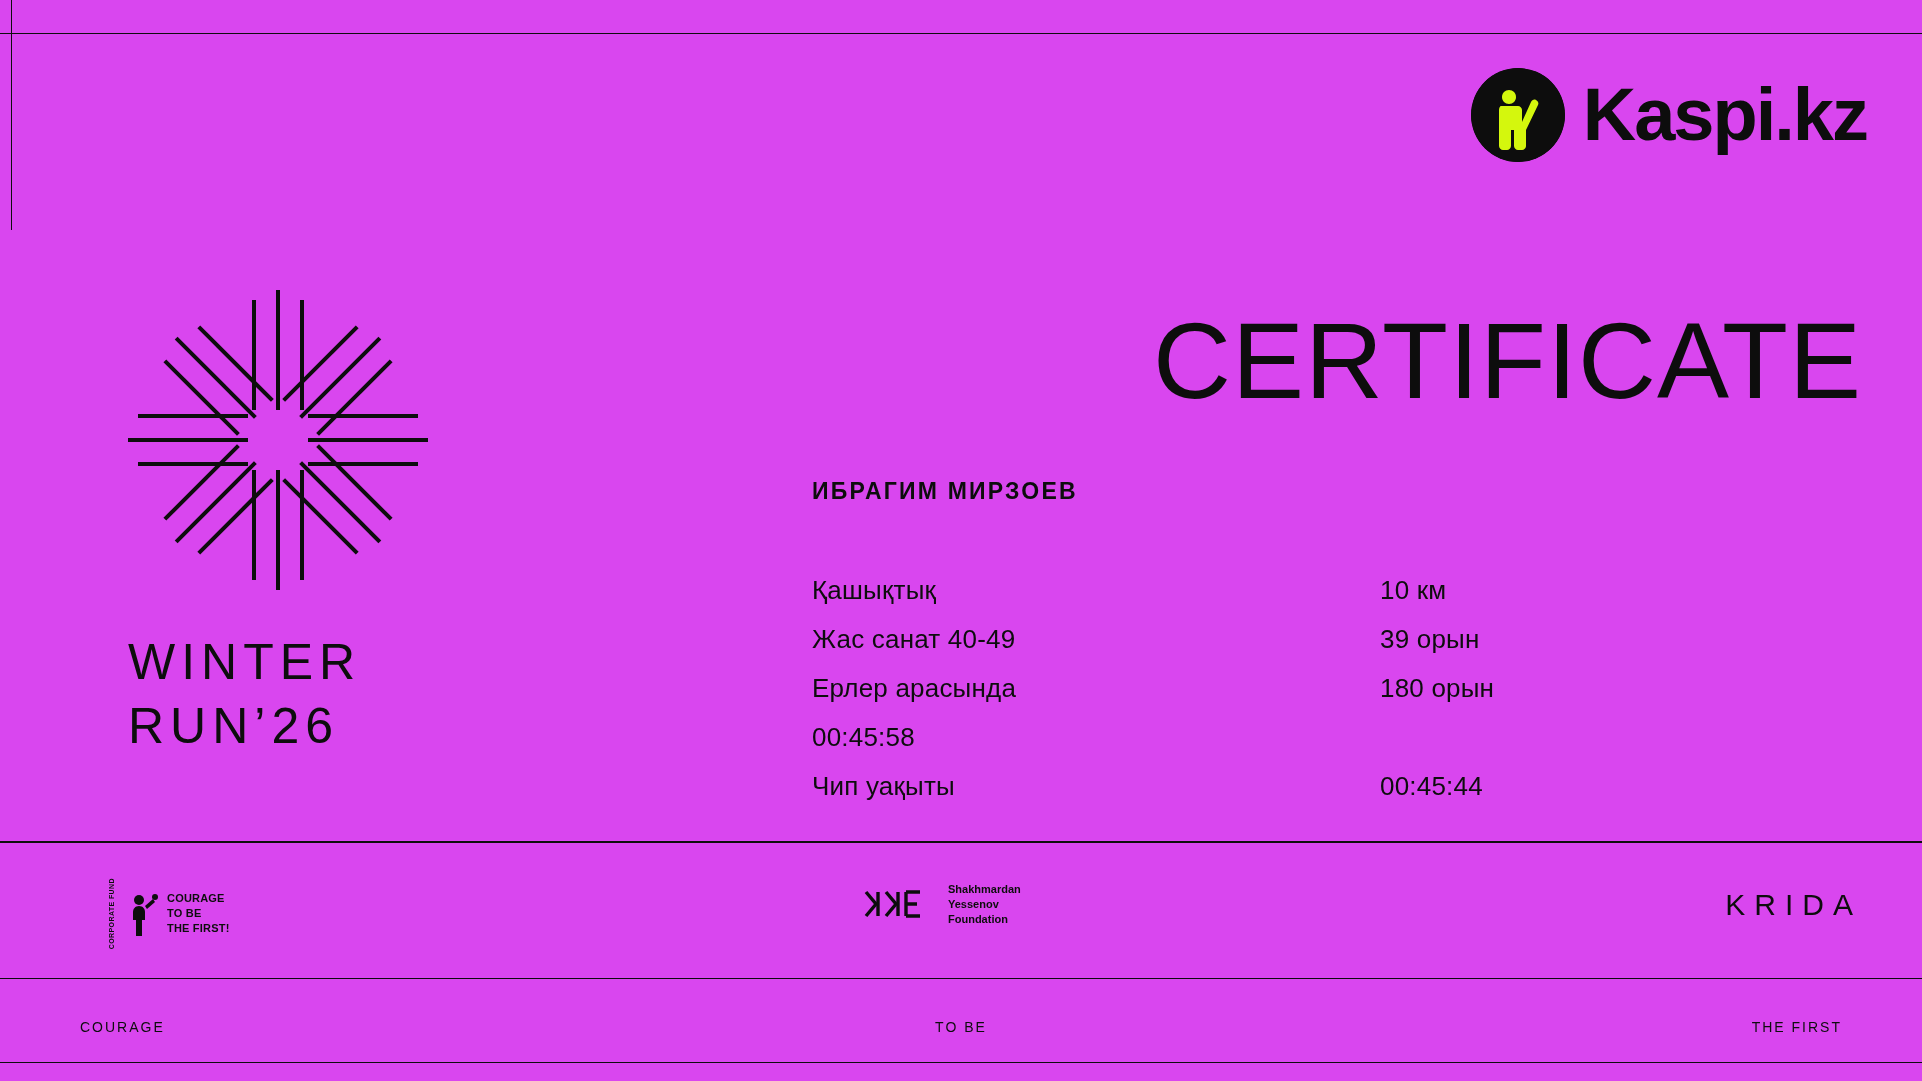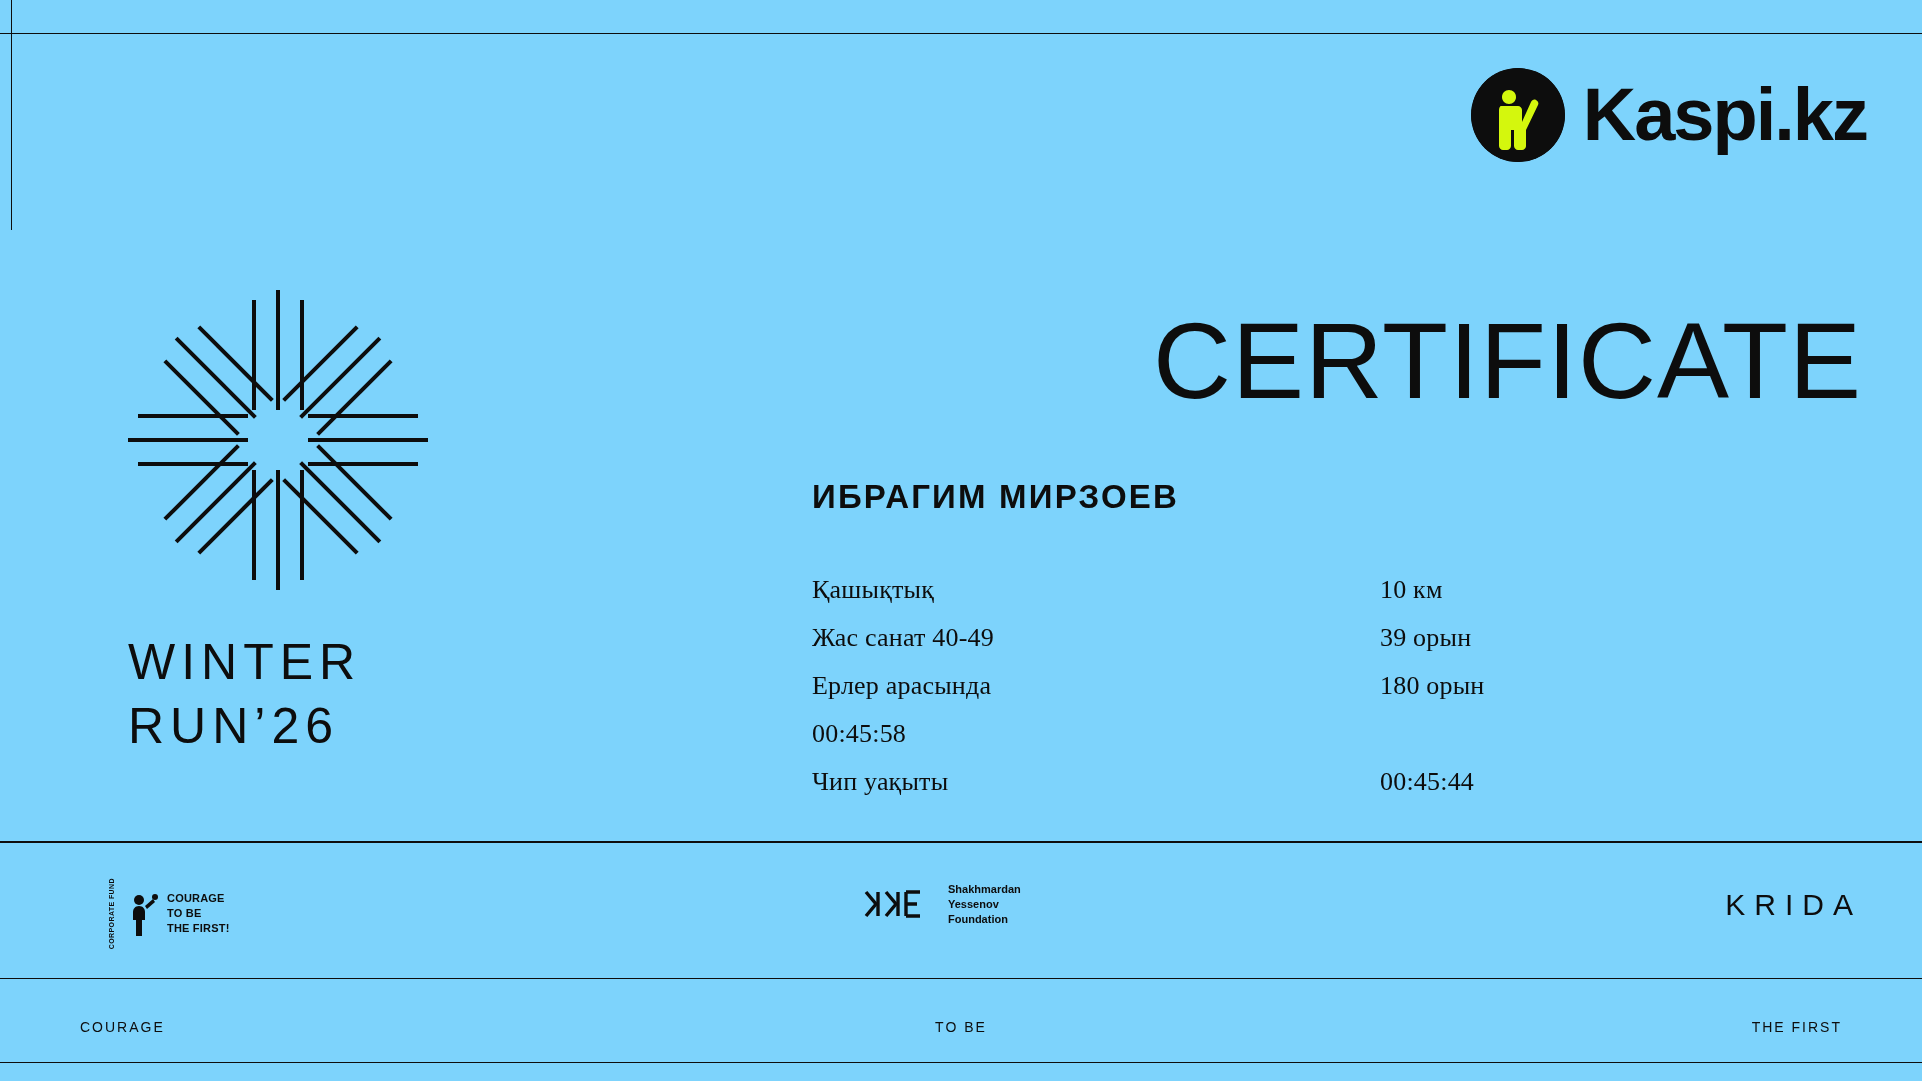--- a/index.html
+++ b/index.html
@@ -12,21 +12,21 @@
     height: 1081px;
     overflow: hidden;
     font-family: "Liberation Sans", sans-serif;
     color: #0d0d0d;
     position: relative;
   }
 
   .certificate {
     position: absolute;
     inset: 0;
-    background: #7dd3fc;
+    background: #d946ef;
   }
 
   
   .rule {
     position: absolute;
     left: 0;
     right: 0;
     height: 1px;
     background: #0d0d0d;
   }
@@ -104,37 +104,36 @@
     letter-spacing: 1px;
     line-height: 1;
     color: #0d0d0d;
     margin-top: 42px;
   }
 
   .athlete-name {
     position: absolute;
     left: 812px;
     top: 478px;
-    font-size: 33px;
+    font-size: 23px;
     font-weight: 700;
     letter-spacing: 2.2px;
     color: #0d0d0d;
   }
 
   .results {
     position: absolute;
     left: 812px;
     top: 575px;
     width: 780px;
   }
   .result-row {
     display: flex;
     align-items: flex-start;
     margin-bottom: 18px;
-    font-family: Liberation Serif, serif;
   }
   .result-label {
     width: 568px;
     font-size: 26px;
     letter-spacing: 0.2px;
     color: #0d0d0d;
   }
   .result-value {
     font-size: 26px;
     letter-spacing: 0.2px;

